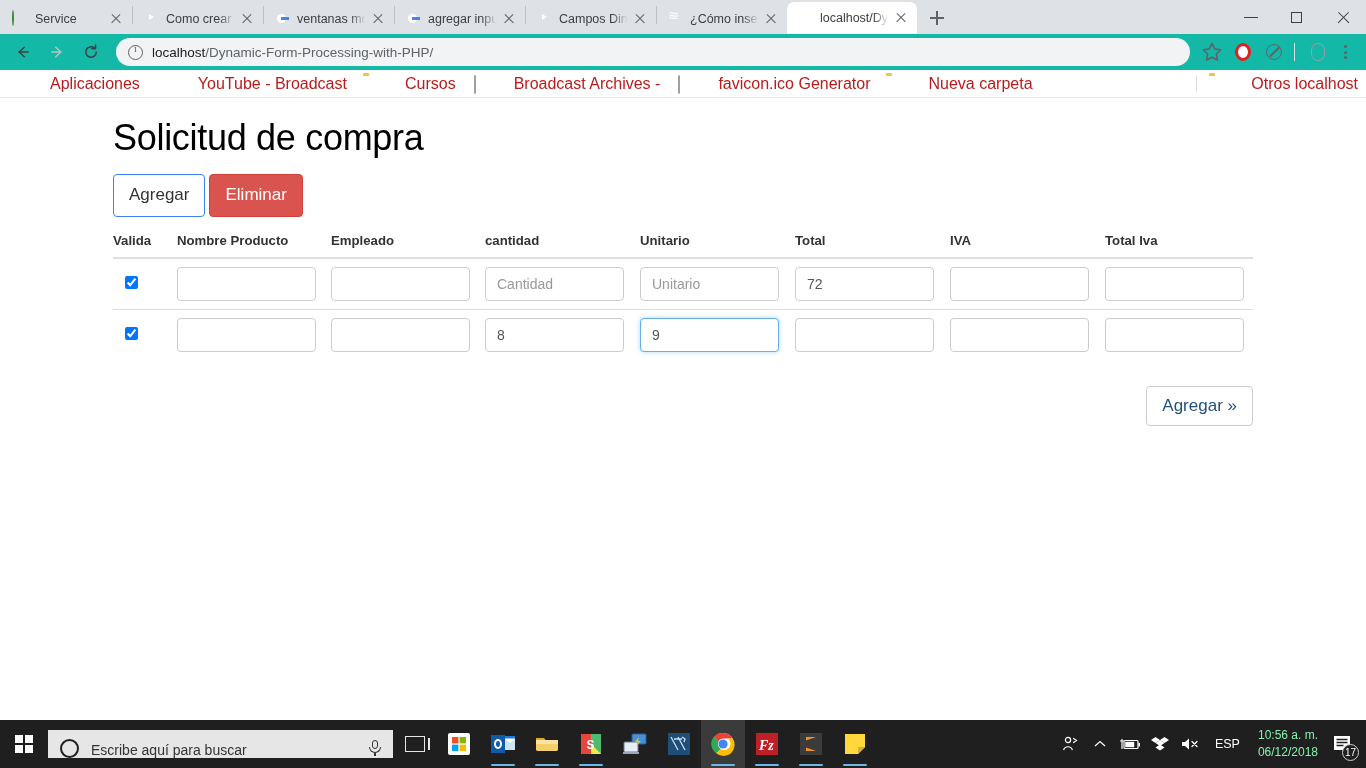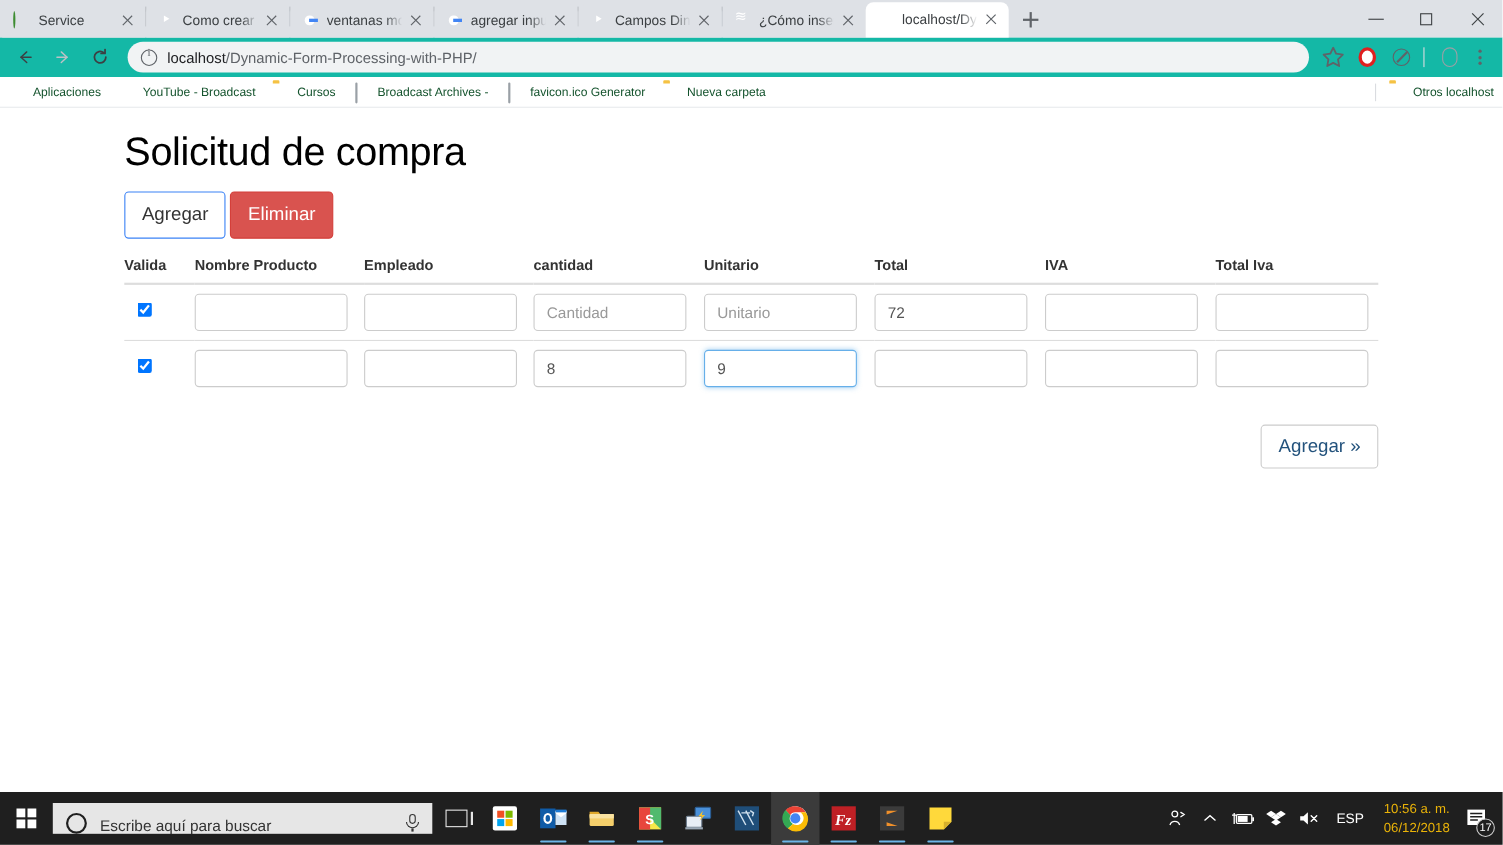--- a/index.html
+++ b/index.html
@@ -195,21 +195,21 @@
   .menu-dots i:nth-child(1) { top: 7px; }
   .menu-dots i:nth-child(2) { top: 12.5px; }
   .menu-dots i:nth-child(3) { top: 18px; }
 
   
   .bookmarks {
     height: 28px; background: #ffffff; display: flex; align-items: center;
     padding: 0 8px; border-bottom: 1px solid #e8eaed; position: relative;
   }
   .bm { display: flex; align-items: center; margin-right: 16px; flex: 0 0 auto; }
-  .bm-label { font-size: 11px; color: #14532d; white-space: nowrap; }
+  .bm-label { font-size: 16px; color: #b91c1c; white-space: nowrap; margin-left: 20px; }
   .bm-ico { width: 16px; height: 16px; margin-right: 6px; flex: 0 0 16px; position: relative; }
   .ico-apps {
     width: 12px; height: 12px; margin-top: 2px;
     background:
       linear-gradient(#ea4335,#ea4335) 0 0/3px 3px no-repeat,
       linear-gradient(#fbbc05,#fbbc05) 4.5px 0/3px 3px no-repeat,
       linear-gradient(#34a853,#34a853) 9px 0/3px 3px no-repeat,
       linear-gradient(#4285f4,#4285f4) 0 4.5px/3px 3px no-repeat,
       linear-gradient(#ea4335,#ea4335) 4.5px 4.5px/3px 3px no-repeat,
       linear-gradient(#fbbc05,#fbbc05) 9px 4.5px/3px 3px no-repeat,
@@ -335,21 +335,21 @@
     width: 20px; height: 16px; border: 1.5px solid #e6e6e6; position: relative;
   }
   .tv-g::after {
     content: ""; position: absolute; right: -6px; top: 1px; width: 2.5px; height: 12px;
     background: #e6e6e6;
   }
 
   .tray { margin-left: auto; display: flex; align-items: center; height: 48px; padding-right: 6px; }
   .tray-ic { width: 30px; height: 48px; display: flex; align-items: center; justify-content: center; color: #fff; }
   .tray-lang { font-size: 12.5px; color: #fff; padding: 0 10px; }
-  .clock { color: #eab308; font-size: 12px; line-height: 1.45; text-align: right; padding: 0 8px; }
+  .clock { color: #86efac; font-size: 12px; line-height: 1.45; text-align: right; padding: 0 8px; }
   .action-center {
     width: 34px; height: 48px; display: flex; align-items: center; justify-content: center;
     position: relative;
   }
   .ac-badge {
     position: absolute; right: 1px; bottom: 7px; width: 17px; height: 17px; border-radius: 50%;
     background: #1f1f1f; border: 1.4px solid #cfcfcf; color: #fff; font-size: 10px;
     display: flex; align-items: center; justify-content: center;
   }
 </style>

